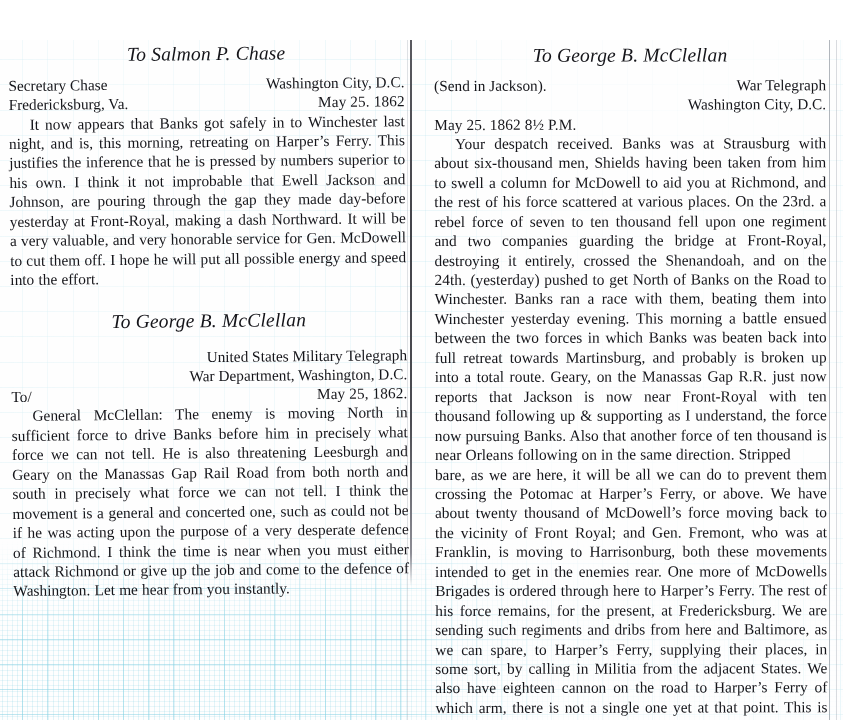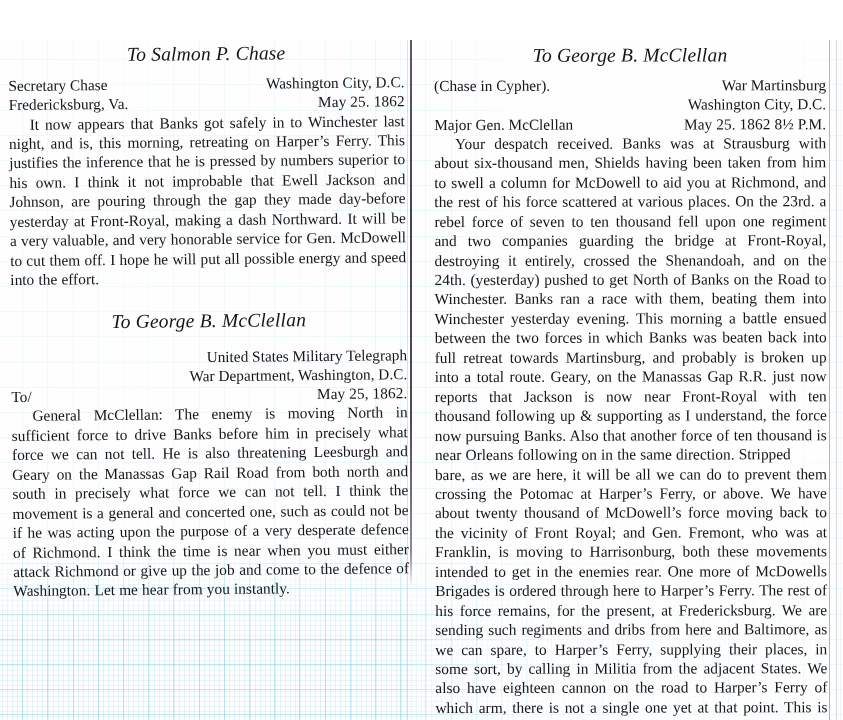--- a/index.html
+++ b/index.html
@@ -254,26 +254,25 @@
     <div class="skew">
 
       <div>
         <div class="spacer-xs"></div>
         <h2 class="doc-heading">To George B. McClellan</h2>
 
         <div class="spacer-sm"></div>
 
         <div class="addr-block">
           <div class="addr-row">
-            <span class="addr-left">(Chase in Cypher).</span>
-            <span class="addr-right">War Martinsburg</span>
+            <span class="addr-left">(Send in Jackson).</span>
+            <span class="addr-right">War Telegraph</span>
           </div>
           <div class="addr-right-only">Washington City, D.C.</div>
           <div class="addr-row">
-            <span class="addr-left">Major Gen. McClellan</span>
             <span class="addr-right oldstyle">May 25. 1862 8½ P.M.</span>
           </div>
         </div>
 
         <p class="body">Your despatch received. Banks was at Strausburg with about six-thousand men, Shields having been taken from him to swell a column for McDowell to aid you at Richmond, and the rest of his force scattered at various places. On the 23rd. a rebel force of seven to ten thousand fell upon one regiment and two companies guarding the bridge at Front-Royal, destroying it entirely, crossed the Shenandoah, and on the 24th. (yesterday) pushed to get North of Banks on the Road to Winchester. Banks ran a race with them, beating them into Winchester yesterday evening. This morning a battle ensued between the two forces in which Banks was beaten back into full retreat towards Martinsburg, and probably is broken up into a total route. Geary, on the Manassas Gap R.R. just now reports that Jackson is now near Front-Royal with ten thousand following up &amp; supporting as I understand, the force now pursuing Banks. Also that another force of ten thousand is near Orleans following on in the same direction. Stripped</p>
 
         <p class="body para-gap" style="text-indent:0;">bare, as we are here, it will be all we can do to prevent them crossing the Potomac at Harper’s Ferry, or above. We have about twenty thousand of McDowell’s force moving back to the vicinity of Front Royal; and Gen. Fremont, who was at Franklin, is moving to Harrisonburg, both these movements intended to get in the enemies rear. One more of McDowells Brigades is ordered through here to Harper’s Ferry. The rest of his force remains, for the present, at Fredericksburg. We are sending such regiments and dribs from here and Baltimore, as we can spare, to Harper’s Ferry, supplying their places, in some sort, by calling in Militia from the adjacent States. We also have eighteen cannon on the road to Harper’s Ferry of which arm, there is not a single one yet at that point. This is now our situation. If McDowell’s force was now beyond our reach, we should be utterly helpless. Apprehension of something like this, and no unwillingness to sustain you, has always been my reason for withholding McDowells force from you. Please understand this, and do the best you can with the force you have.</p>
       </div>
 
     </div>

